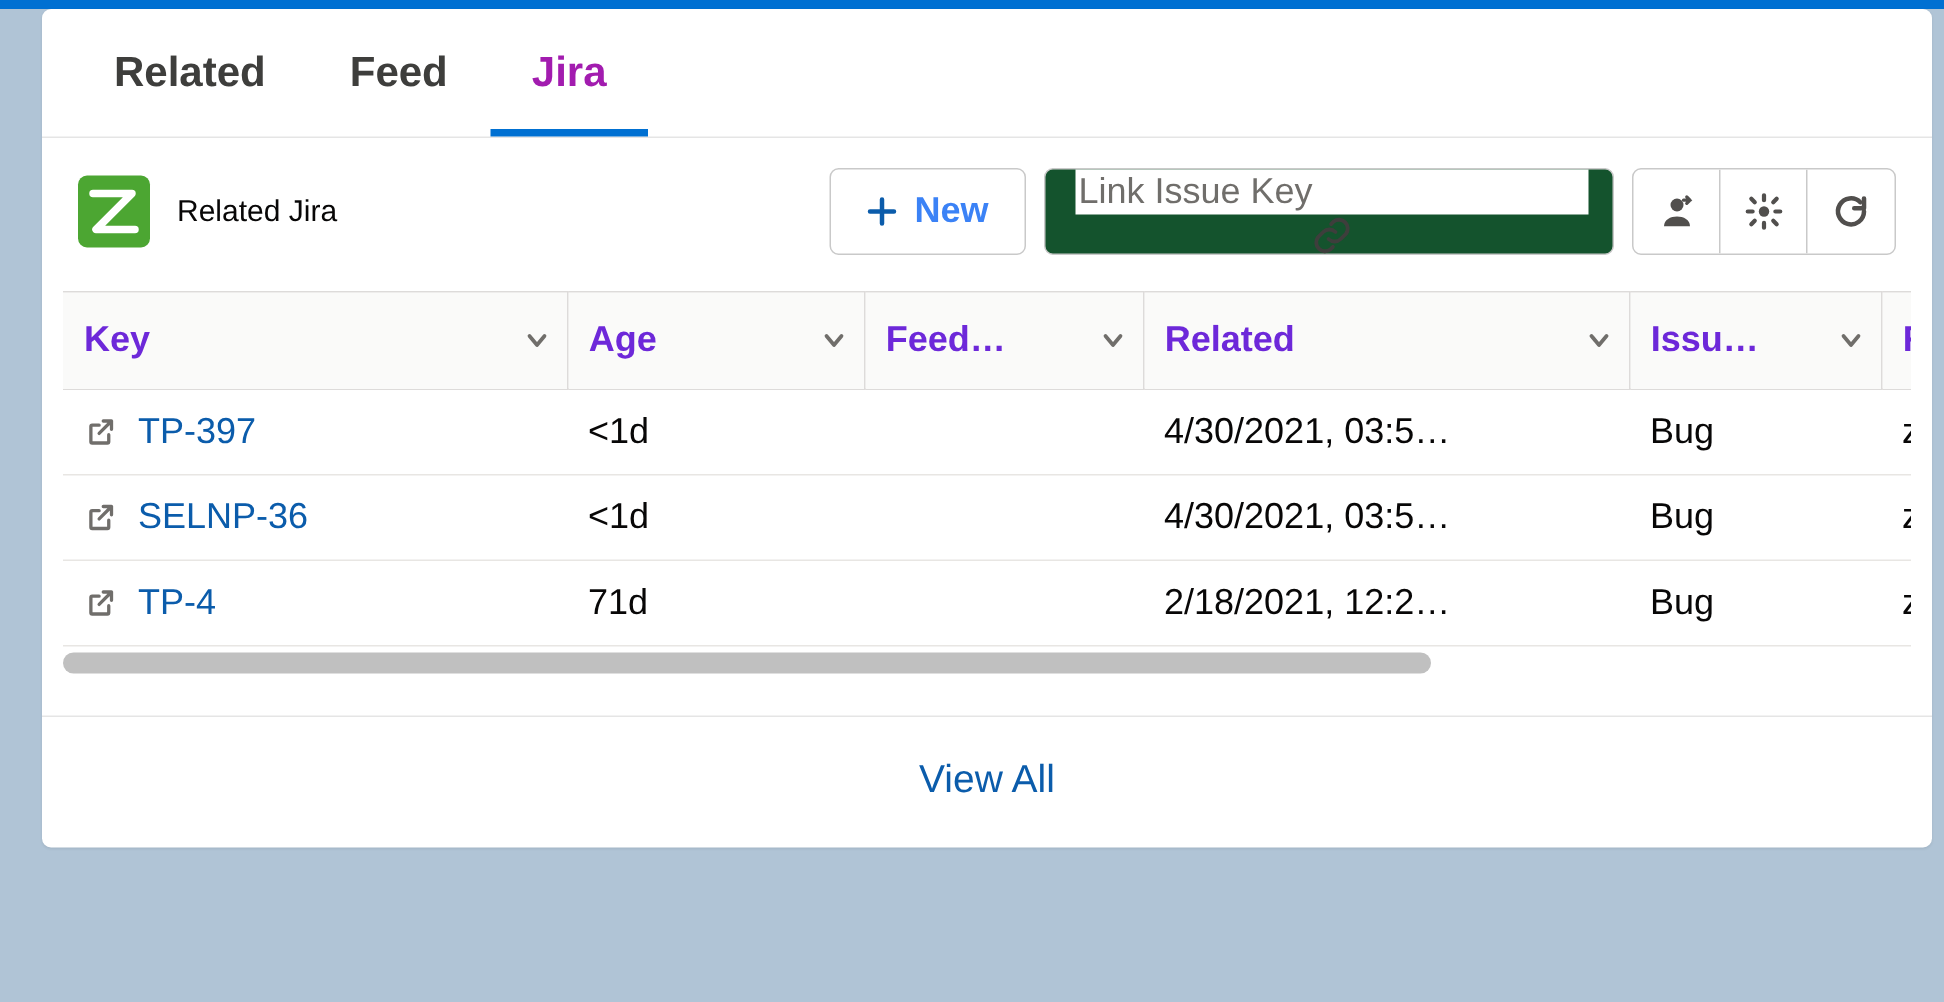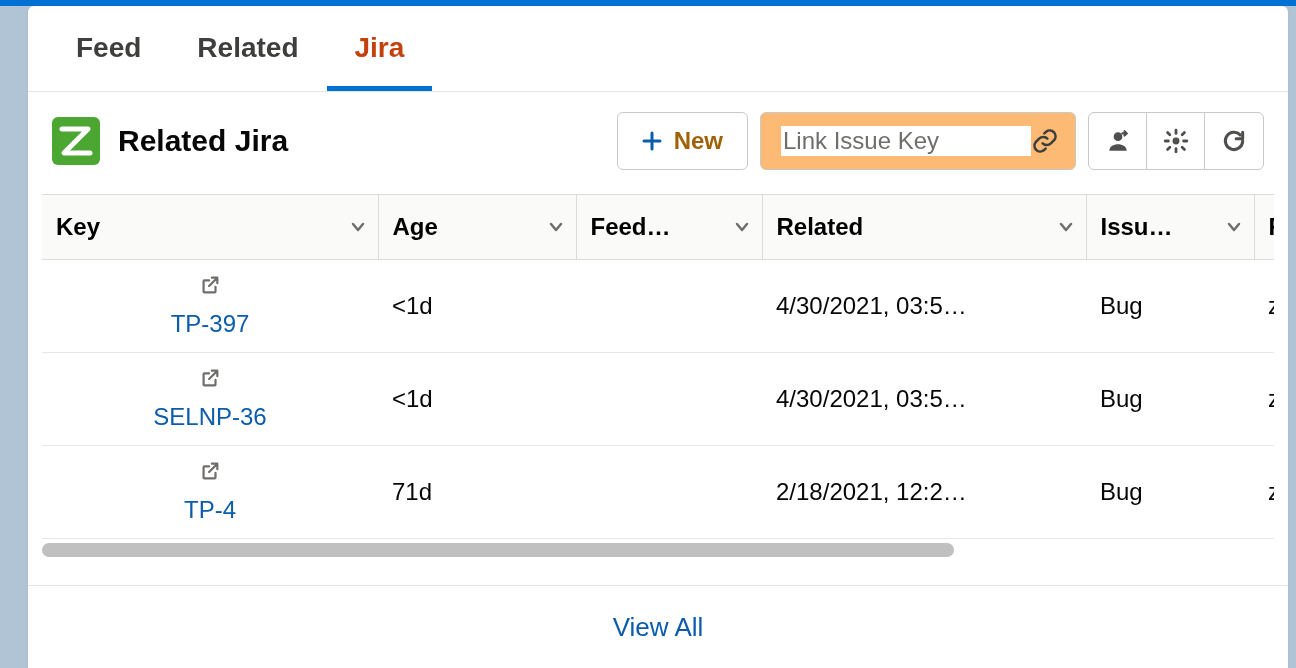--- a/index.html
+++ b/index.html
@@ -3,65 +3,65 @@
 <meta charset="utf-8">
 <style>
   * { box-sizing: border-box; }
   html, body { margin: 0; padding: 0; font-family: -apple-system, "Segoe UI", Arial, sans-serif; background:#f7f8f9; }
   body { height: 668px; width: 1296px; overflow:hidden; }
   .top-bar { height: 6px; background: #0070d2; }
   .bg { background: #b0c4d6; padding-top:0; height: calc(100% - 6px); }
   .panel { background:#fff; margin: 0 0 0 28px; width: 1260px; border-radius: 6px; box-shadow: 0 1px 2px rgba(0,0,0,0.08); }
   .tabs { display:flex; border-bottom:1px solid #e5e5e5; padding-left: 20px; }
   .tab { padding: 26px 28px 22px 28px; font-size: 28px; font-weight: 600; color:#3e3e3c; cursor:pointer; border-bottom: 5px solid transparent; }
-  .tab.active { border-bottom-color:#0070d2; color:#c2410c; }
+  .tab.active { border-bottom-color:#0070d2; color:#a21caf; }
   .header-row { display:flex; align-items:center; padding: 20px 24px 18px 24px; }
   .app-icon { width:48px; height:48px; background:#4ca632; border-radius:6px; position:relative; margin-right:18px; }
   .app-icon svg { position:absolute; top:6px; left:6px; }
-  .section-title { font-size:30px; font-weight:700; color:#080707; flex:0 0 auto; }
+  .section-title { font-size:20px; font-weight:400; color:#080707; flex:0 0 auto; }
   .spacer { flex:1 1 auto; }
   .btn { display:inline-flex; align-items:center; justify-content:center; height:58px; border:1px solid #c9c9c9; border-radius:6px; background:#fff; cursor:pointer; }
-  .new-btn { padding: 0 24px; font-size:24px; font-weight:600; color:#a16207; margin-right:12px; }
+  .new-btn { padding: 0 24px; font-size:24px; font-weight:600; color:#3b82f6; margin-right:12px; }
   .new-btn svg { margin-right:12px; }
-  .link-input-wrap { display:flex; align-items:center; border:1px solid #c9c9c9; border-radius:6px; height:58px; padding:0 16px 0 20px; width:316px; margin-right:12px; background:#fdba74; }
+  .link-input-wrap { display:flex; align-items:center; border:1px solid #c9c9c9; border-radius:6px; height:58px; padding:0 16px 0 20px; width:380px; margin-right:12px; background:#14532d;flex-direction:column; }
   .link-input { border:none; outline:none; font-size:24px; width:100%; color:#3e3e3c; }
   .link-input::placeholder { color:#706e6b; }
   .btn-group { display:flex; border:1px solid #c9c9c9; border-radius:6px; overflow:hidden; height:58px; }
   .btn-group .icon-cell { width:58px; display:flex; align-items:center; justify-content:center; cursor:pointer; border-right:1px solid #c9c9c9; }
   .btn-group .icon-cell:last-child { border-right:none; }
   .table-wrap { margin: 6px 14px 0 14px; }
   .scroll-region { overflow-x:auto; overflow-y:hidden; }
   table { border-collapse:collapse; width:1500px; }
-  thead th { text-align:left; font-size:24px; font-weight:600; color:#000000; background:#fafaf9; border-top:1px solid #dddbda; border-bottom:1px solid #dddbda; border-right:1px solid #dddbda; padding:18px 14px; position:relative; white-space:nowrap; overflow:hidden; text-overflow:ellipsis; }
+  thead th { text-align:left; font-size:24px; font-weight:600; color:#6d28d9; background:#fafaf9; border-top:1px solid #dddbda; border-bottom:1px solid #dddbda; border-right:1px solid #dddbda; padding:18px 14px; position:relative; white-space:nowrap; overflow:hidden; text-overflow:ellipsis; }
   thead th .th-chevron { position:absolute; right:10px; top:50%; transform:translateY(-50%); }
   tbody td { font-size:24px; padding:14px 14px; border-bottom:1px solid #e8e6e3; white-space:nowrap; overflow:hidden; text-overflow:ellipsis; color:#080707; }
-  .key-cell { display:flex; align-items:center; gap:14px;flex-direction:column; }
+  .key-cell { display:flex; align-items:center; gap:14px; }
   .key-link { color:#0b5cab; text-decoration:none; cursor:pointer; }
   .scrollbar { height:14px; background:transparent; position:relative; margin-top:4px; }
   .scroll-thumb { position:absolute; left:0; width:74%; height:14px; background:#c0c0c0; border-radius:7px; }
-  .view-all-row { border-top:1px solid #e5e5e5; margin-top:28px; text-align:center; padding:26px 0 42px 0; }
+  .view-all-row { border-top:1px solid #e5e5e5; margin-top:28px; text-align:center; padding:26px 0 30px 0; }
   .view-all { color:#0b5cab; font-size:26px; font-weight:500; cursor:pointer; }
   .col-key { width:280px; }
   .col-age { width:165px; }
   .col-assignee { width:155px; }
   .col-created { width:270px; }
   .col-issuetype { width:140px; }
   .col-reporter { width:240px; }
   svg { display:block; }
 </style>
 </head>
 <body>
 
 <div class="top-bar"></div>
 <div class="bg">
   <div class="panel">
 
     <div class="tabs">
+      <div class="tab">Related</div>
       <div class="tab">Feed</div>
-      <div class="tab">Related</div>
       <div class="tab active">Jira</div>
     </div>
 
     <div class="header-row">
       <div class="app-icon">
         <svg width="36" height="36" viewBox="0 0 36 36">
           <path d="M4 6 H30 L6 30 H32" stroke="#fff" stroke-width="5" fill="none" stroke-linejoin="round" stroke-linecap="round"></path>
         </svg>
       </div>
       <div class="section-title">Related Jira</div>

